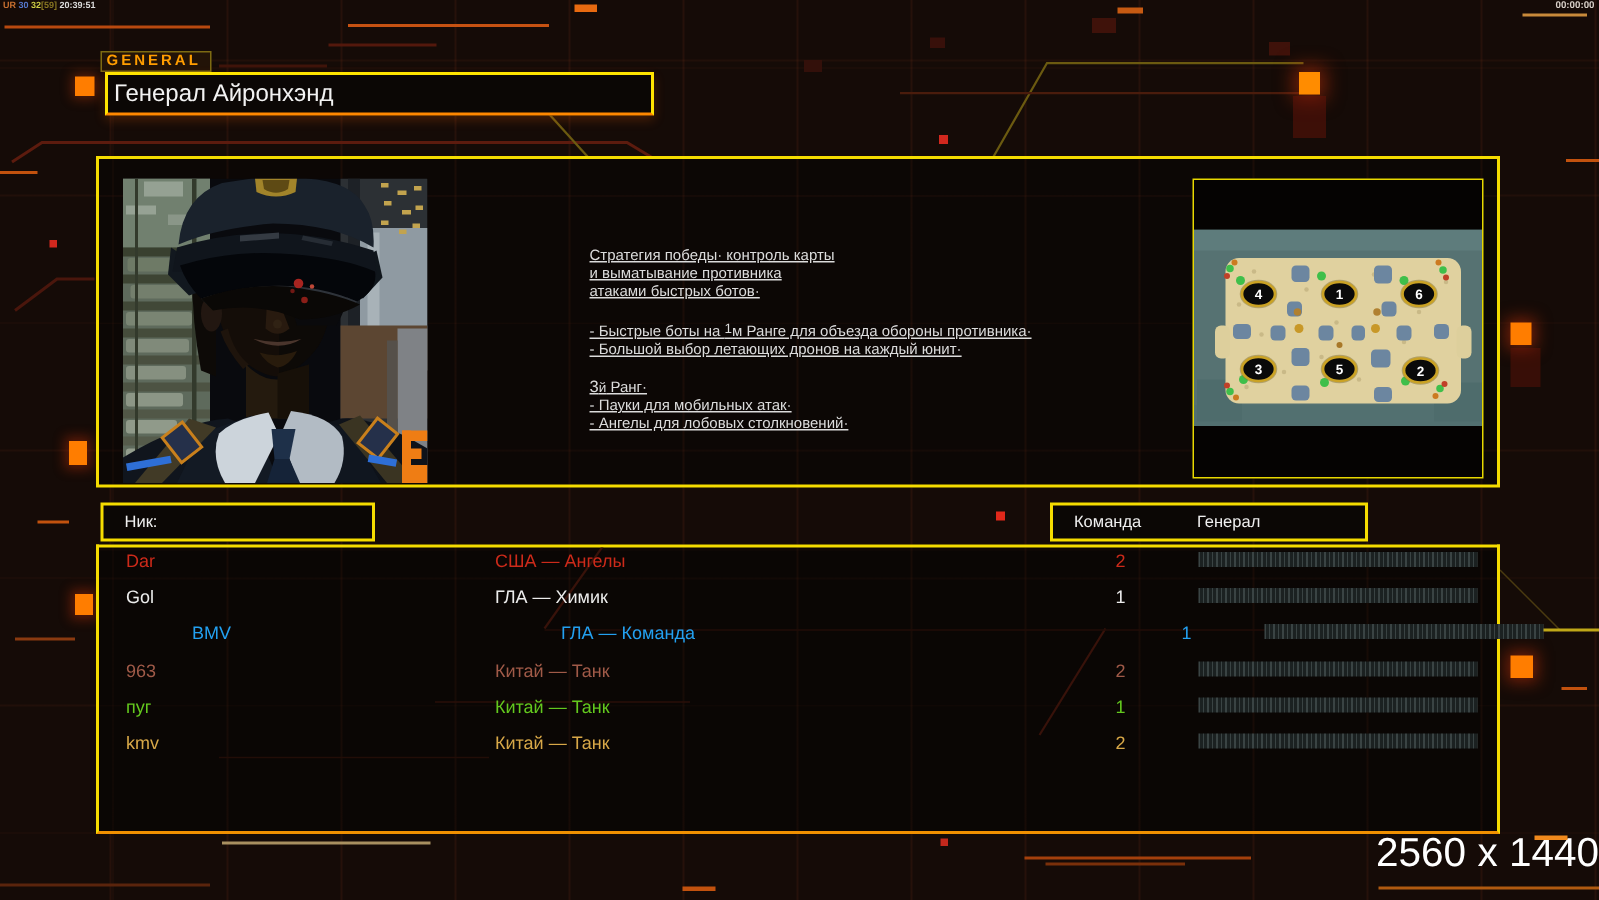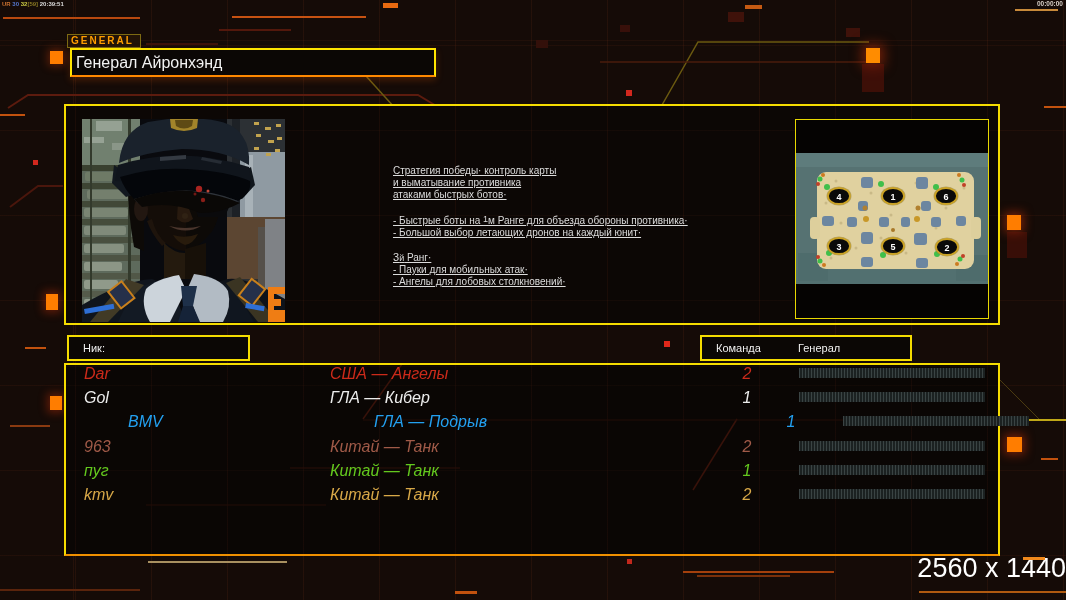--- a/index.html
+++ b/index.html
@@ -323,47 +323,47 @@
   <div class="box" style="left:67px;top:335px;width:147px;height:22px;border-color:#f5dc00;padding-left:32px;">
     <div class="abs" style="left:14px;top:0;font-size:11px;color:#f0f0f0;line-height:22px;">Ник:</div>
   </div>
 
 
   <div class="box" style="left:700px;top:335px;width:208px;height:22px;border-color:#f5dc00;">
     <div class="abs" style="left:14px;top:0;font-size:11px;color:#f0f0f0;line-height:22px;">Команда</div>
     <div class="abs" style="left:96px;top:0;font-size:11px;color:#f0f0f0;line-height:22px;">Генерал</div>
   </div>
 
-  <div class="box" style="left:64px;top:363px;width:932px;height:189px;border-color:#f5dc00;border-bottom-color:#f09000;background:#0a0604;font-size:16px;
-    background-image:repeating-linear-gradient(90deg, rgba(150,60,30,0.09) 0 1px, transparent 1px 76px),repeating-linear-gradient(180deg, rgba(140,55,28,0.06) 0 1px, transparent 1px 85px);background-position:9px 20px;font-style:italic;">
+  <div class="box" style="left:64px;top:363px;width:932px;height:189px;border-color:#f5dc00;border-bottom-color:#f09000;background:#0a0604;font-size:12px;
+    background-image:repeating-linear-gradient(90deg, rgba(150,60,30,0.09) 0 1px, transparent 1px 76px),repeating-linear-gradient(180deg, rgba(140,55,28,0.06) 0 1px, transparent 1px 85px);background-position:9px 20px;">
     <svg class="abs" style="left:0;top:0" width="928" height="185" viewBox="0 0 928 185" fill="none">
       <line x1="341" y1="-8" x2="297" y2="54" stroke="#38120a" stroke-width="1.5"></line>
       <line x1="671" y1="54" x2="627" y2="125" stroke="#38120a" stroke-width="1.5"></line>
       <line x1="297" y1="55" x2="920" y2="55" stroke="#220d07" stroke-width="1"></line>
       <line x1="224" y1="103" x2="394" y2="103" stroke="#2a0f08" stroke-width="1"></line>
       <line x1="80" y1="140" x2="260" y2="140" stroke="#220d07" stroke-width="1"></line>
     </svg>
 
     <div class="abs" style="left:18px;top:-3px;width:912px;height:24px;line-height:24px;color:#cc2a1a;">
       <span class="abs" style="left:0">Dar</span>
       <span class="abs" style="left:246px">США — Ангелы</span>
       <span class="abs" style="left:645px;width:36px;text-align:center">2</span>
       <span class="abs bar" style="left:715px;top:6px;"></span>
     </div>
 
     <div class="abs" style="left:18px;top:21px;width:912px;height:24px;line-height:24px;color:#ececec;">
       <span class="abs" style="left:0">Gol</span>
-      <span class="abs" style="left:246px">ГЛА — Кибер</span>
+      <span class="abs" style="left:246px">ГЛА — Химик</span>
       <span class="abs" style="left:645px;width:36px;text-align:center">1</span>
       <span class="abs bar" style="left:715px;top:6px;"></span>
     </div>
 
     <div class="abs" style="left:18px;top:45px;width:912px;height:24px;line-height:24px;color:#23a0f0;margin-left:44px;">
       <span class="abs" style="left:0">BMV</span>
-      <span class="abs" style="left:246px">ГЛА — Подрыв</span>
+      <span class="abs" style="left:246px">ГЛА — Команда</span>
       <span class="abs" style="left:645px;width:36px;text-align:center">1</span>
       <span class="abs bar" style="left:715px;top:6px;"></span>
     </div>
 
     <div class="abs" style="left:18px;top:70px;width:912px;height:24px;line-height:24px;color:#a05a48;">
       <span class="abs" style="left:0">963</span>
       <span class="abs" style="left:246px">Китай — Танк</span>
       <span class="abs" style="left:645px;width:36px;text-align:center">2</span>
       <span class="abs bar" style="left:715px;top:6px;"></span>
     </div>

